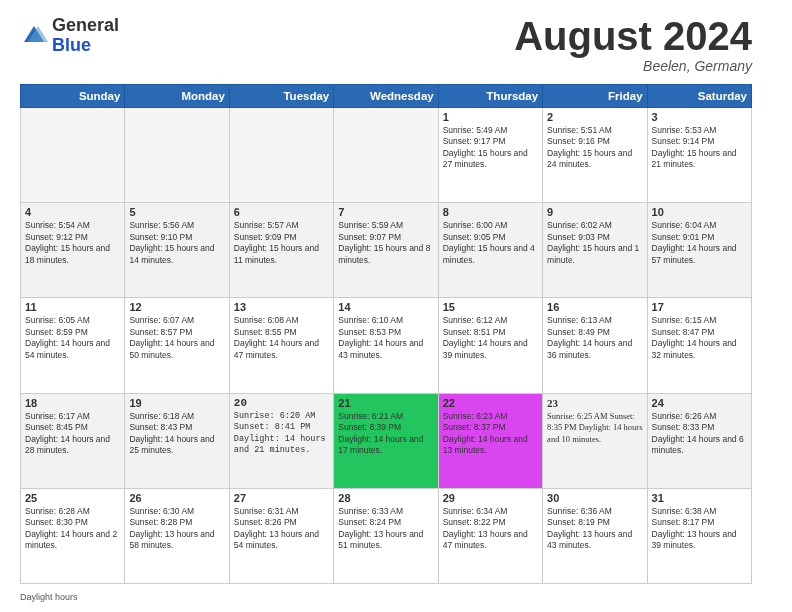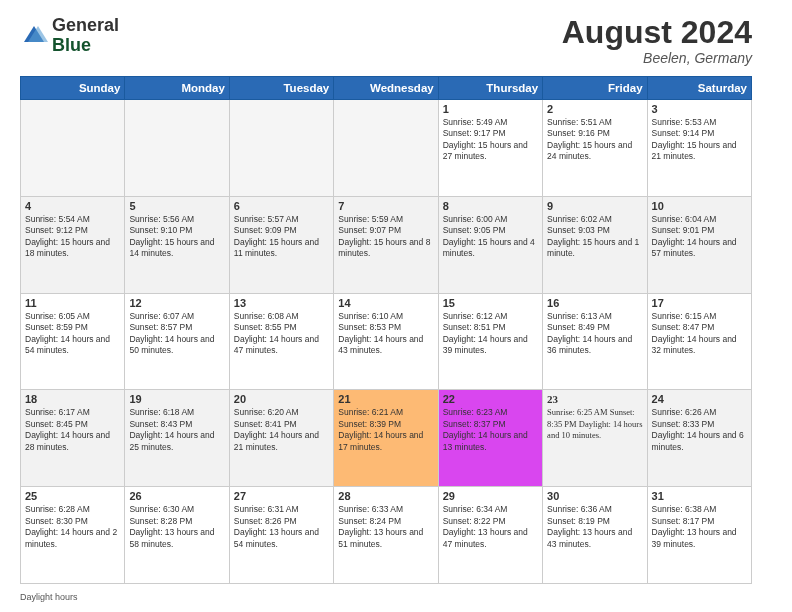--- a/index.html
+++ b/index.html
@@ -27,30 +27,30 @@
       display: flex;
       align-items: center;
       gap: 4px;
     }
     .logo-text {
       font-size: 18px;
       font-weight: bold;
       line-height: 1.1;
     }
     .logo-general { color: #333; }
-    .logo-blue { color: #14532d; }
+    .logo-blue { color: #1d4ed8; }
     .logo-icon {
       width: 28px;
       height: 28px;
     }
     .title-block {
       text-align: right;
     }
     .month-year {
-      font-size: 32px;
+      font-size: 40px;
       font-weight: bold;
       color: #333;
       line-height: 1;
       margin-left: 36px;
     }
     .location {
       font-size: 14px;
       color: #555;
       margin-top: 2px;
       font-style: italic;
@@ -278,28 +278,28 @@
 Daylight: 14 hours
 and 28 minutes.</div>
           </td>
           <td style="background: rgb(242, 242, 242);">
             <span class="day-num">19</span>
             <div class="day-info">Sunrise: 6:18 AM
 Sunset: 8:43 PM
 Daylight: 14 hours
 and 25 minutes.</div>
           </td>
-          <td style="background: rgb(242, 242, 242);">
+          <td style="background: rgb(242, 242, 242); font-family: Liberation Mono, monospace;">
             <span class="day-num">20</span>
             <div class="day-info">Sunrise: 6:20 AM
 Sunset: 8:41 PM
 Daylight: 14 hours
 and 21 minutes.</div>
           </td>
-          <td style="background: #fdba74;">
+          <td style="background: #22c55e;">
             <span class="day-num">21</span>
             <div class="day-info">Sunrise: 6:21 AM
 Sunset: 8:39 PM
 Daylight: 14 hours
 and 17 minutes.</div>
           </td>
           <td style="background: #d946ef;">
             <span class="day-num">22</span>
             <div class="day-info">Sunrise: 6:23 AM
 Sunset: 8:37 PM

